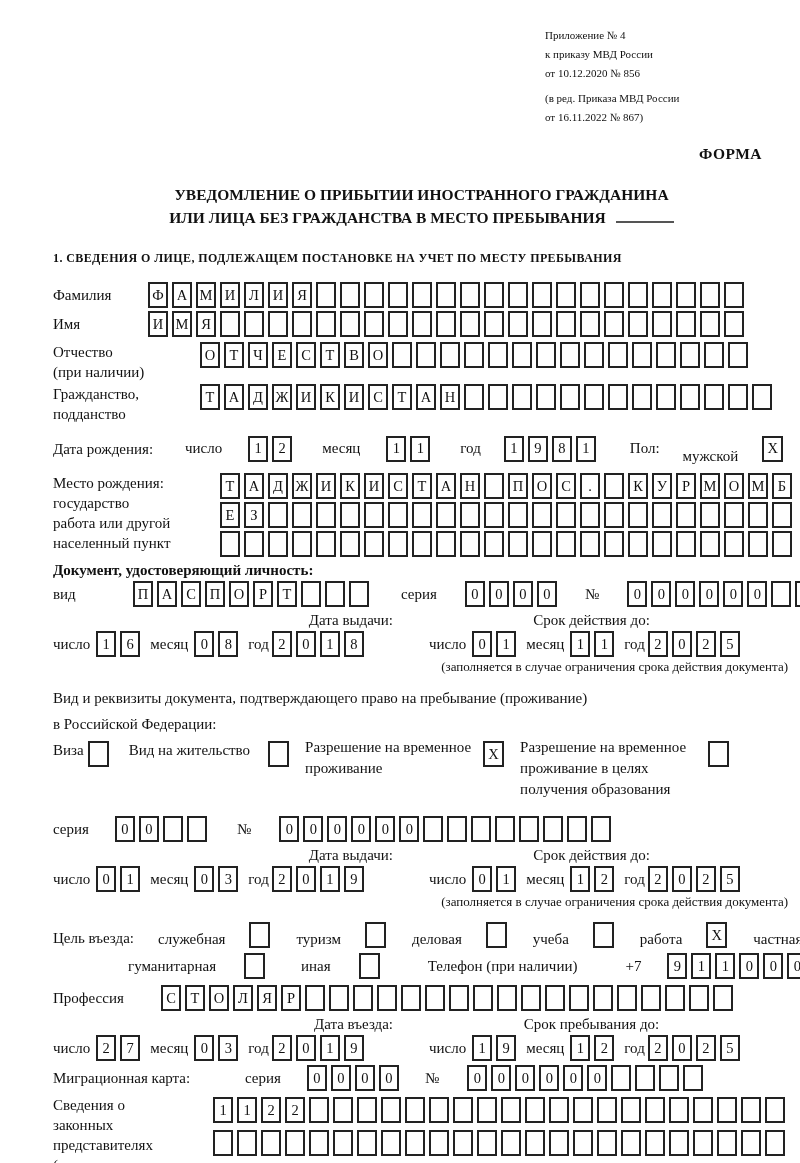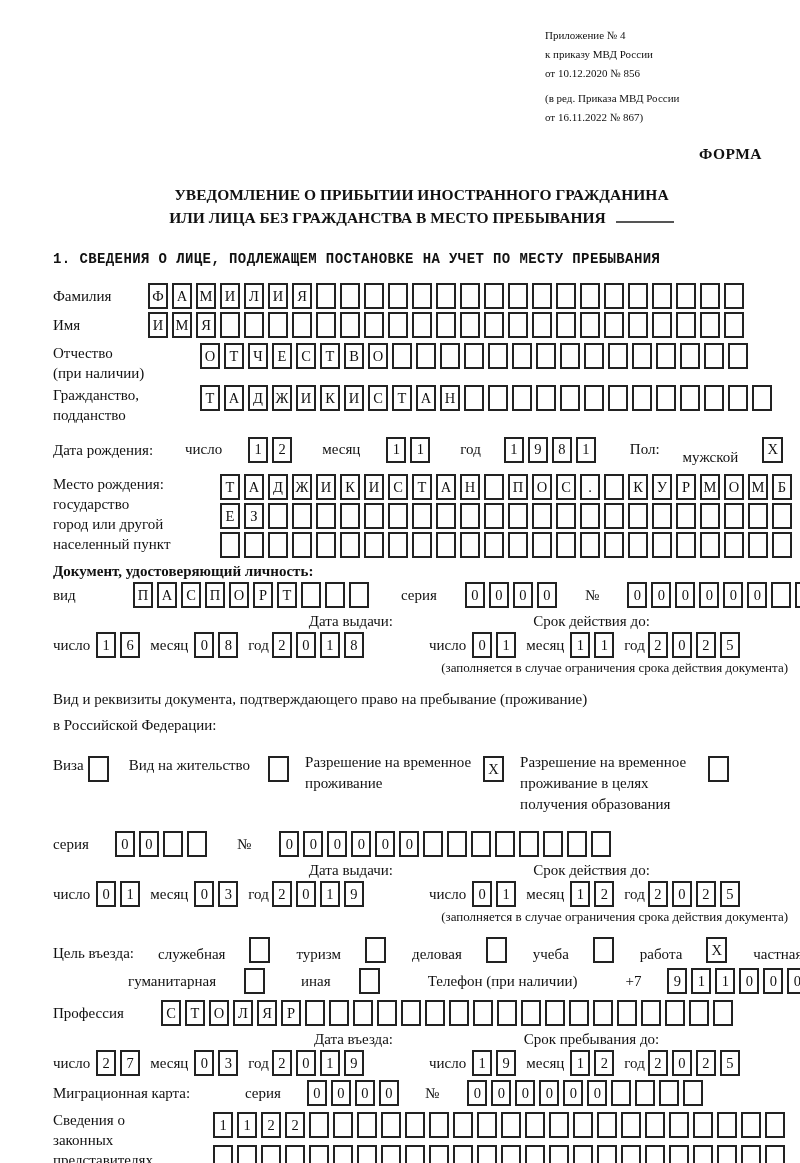--- a/index.html
+++ b/index.html
@@ -13,21 +13,21 @@
     padding: 26px 10px 10px 53px;
     overflow: hidden;
     font-size: 15px;
   }
   
   .annex { margin-left: 492px; font-size: 11px; line-height: 19px; }
   .annex .amend { margin-top: 6px; }
   .forma { margin-top: 18px; text-align: right; padding-right: 28px; font-weight: bold; font-size: 15.5px; letter-spacing: .5px; }
   .title { margin-top: 20px; text-align: center; font-weight: bold; font-size: 15.5px; line-height: 23px; }
   .t-underline { display:inline-block; width:58px; border-bottom: 2.5px solid #555; margin-left: 10px; }
-  .section-title { margin-top: 22px; font-weight: bold; font-size: 14px; letter-spacing: .4px; font-family: Liberation Mono, monospace; }
+  .section-title { margin-top: 22px; font-weight: bold; font-size: 12px; letter-spacing: .4px; }
 
   
   .frow { display: flex; align-items: center; margin-top: 3px; gap: 20px; }
   .frow.top { align-items: flex-start; }
   .flabel { flex: none; line-height: 20px; }
   .w75 { width: 75px; } .w127 { width: 127px; } .w147 { width: 147px; } .w85 { width: 88px; } .w60 { width: 60px; }
 
   .boxes { display: inline-flex; flex: none; }
   .box {
     display: inline-flex; flex: none;
@@ -55,21 +55,21 @@
   .dg-captions { display: flex; }
   .dg-cap.left { width: 340px; text-align: right; }
   .dg-cap.right { flex: 1; text-align: center; }
   .dg-row { display: flex; align-items: center; margin-top: 2px; }
   .dg-half { display: flex; align-items: center; width: 340px; flex: none; }
   .dg-half.right { width: auto; margin-left: 36px; }
   .dg-half .dlbl:first-child { margin-left: 0; }
   .dg-note { margin-top: 2px; font-size: 13px; text-align: right; padding-right: 2px; }
 
   .stay-intro { margin-top: 10px; line-height: 26px; }
-  .r-visa { margin-top: 14px; display: flex; align-items: flex-start; }
+  .r-visa { margin-top: 0; display: flex; align-items: flex-start; }
   .r-visa .cb { margin-top: 4px; }
   .opt-center { line-height: 21px; flex: none; }
   .r-series { margin-top: 16px; }
   .r-purpose { margin-top: 12px; align-items: flex-end; }
   .r-purpose2 { margin-top: 5px; }
   .r-profession { margin-top: 6px; }
   .r-migr { margin-top: 4px; }
   .r-reps { margin-top: 4px; }
 </style>
 </head>
@@ -248,21 +248,21 @@
     <span class="dlbl" style="margin:16px 4px 0 0">мужской</span>
     <span class="cb">X</span>
     <span class="dlbl" style="margin:0 10px 0 14px">женский</span>
     <span class="cb"></span>
   </div>
 
   <div class="frow top" style="margin-top:8px">
     <span class="flabel w147">
       <span>Место рождения:</span><br>
       <span>государство</span><br>
-      <span>город или другой</span><br>
+      <span>работа или другой</span><br>
       <span>населенный пункт</span>
     </span>
     <span class="stack">
       <span class="boxes" style="display:flex">
           <span class="box">Т</span>
           <span class="box">А</span>
           <span class="box">Д</span>
           <span class="box">Ж</span>
           <span class="box">И</span>
           <span class="box">К</span>

